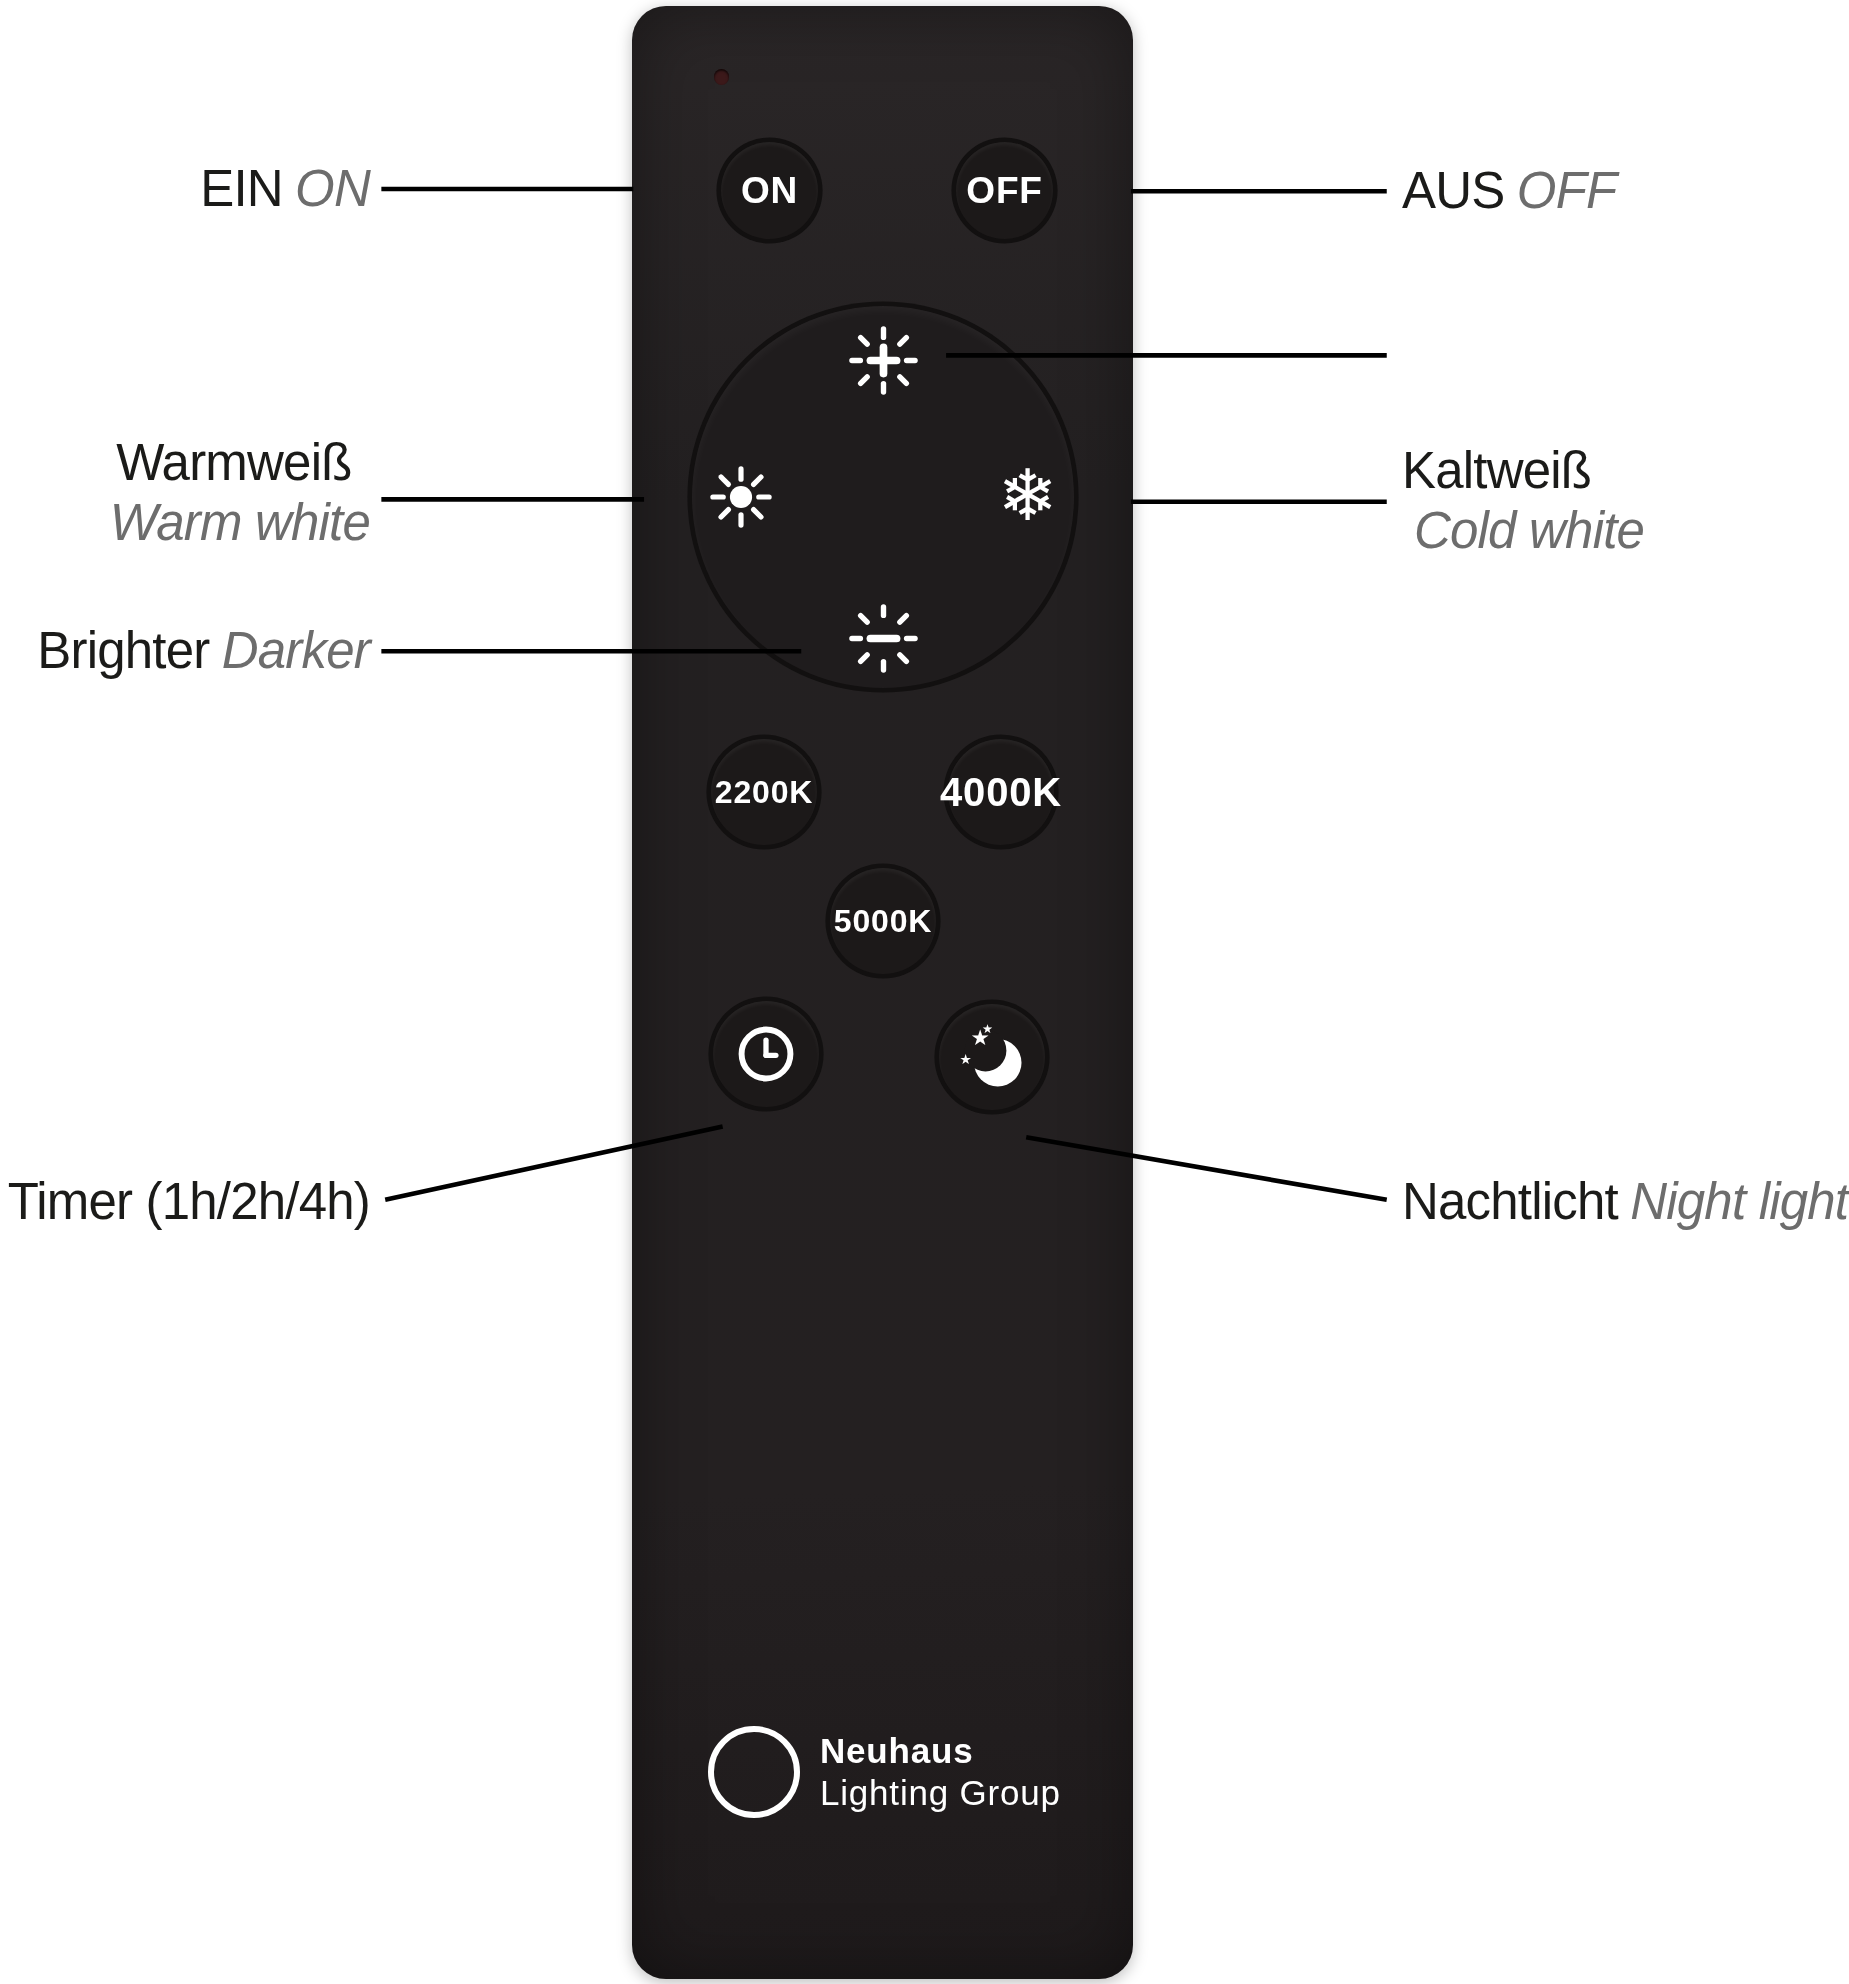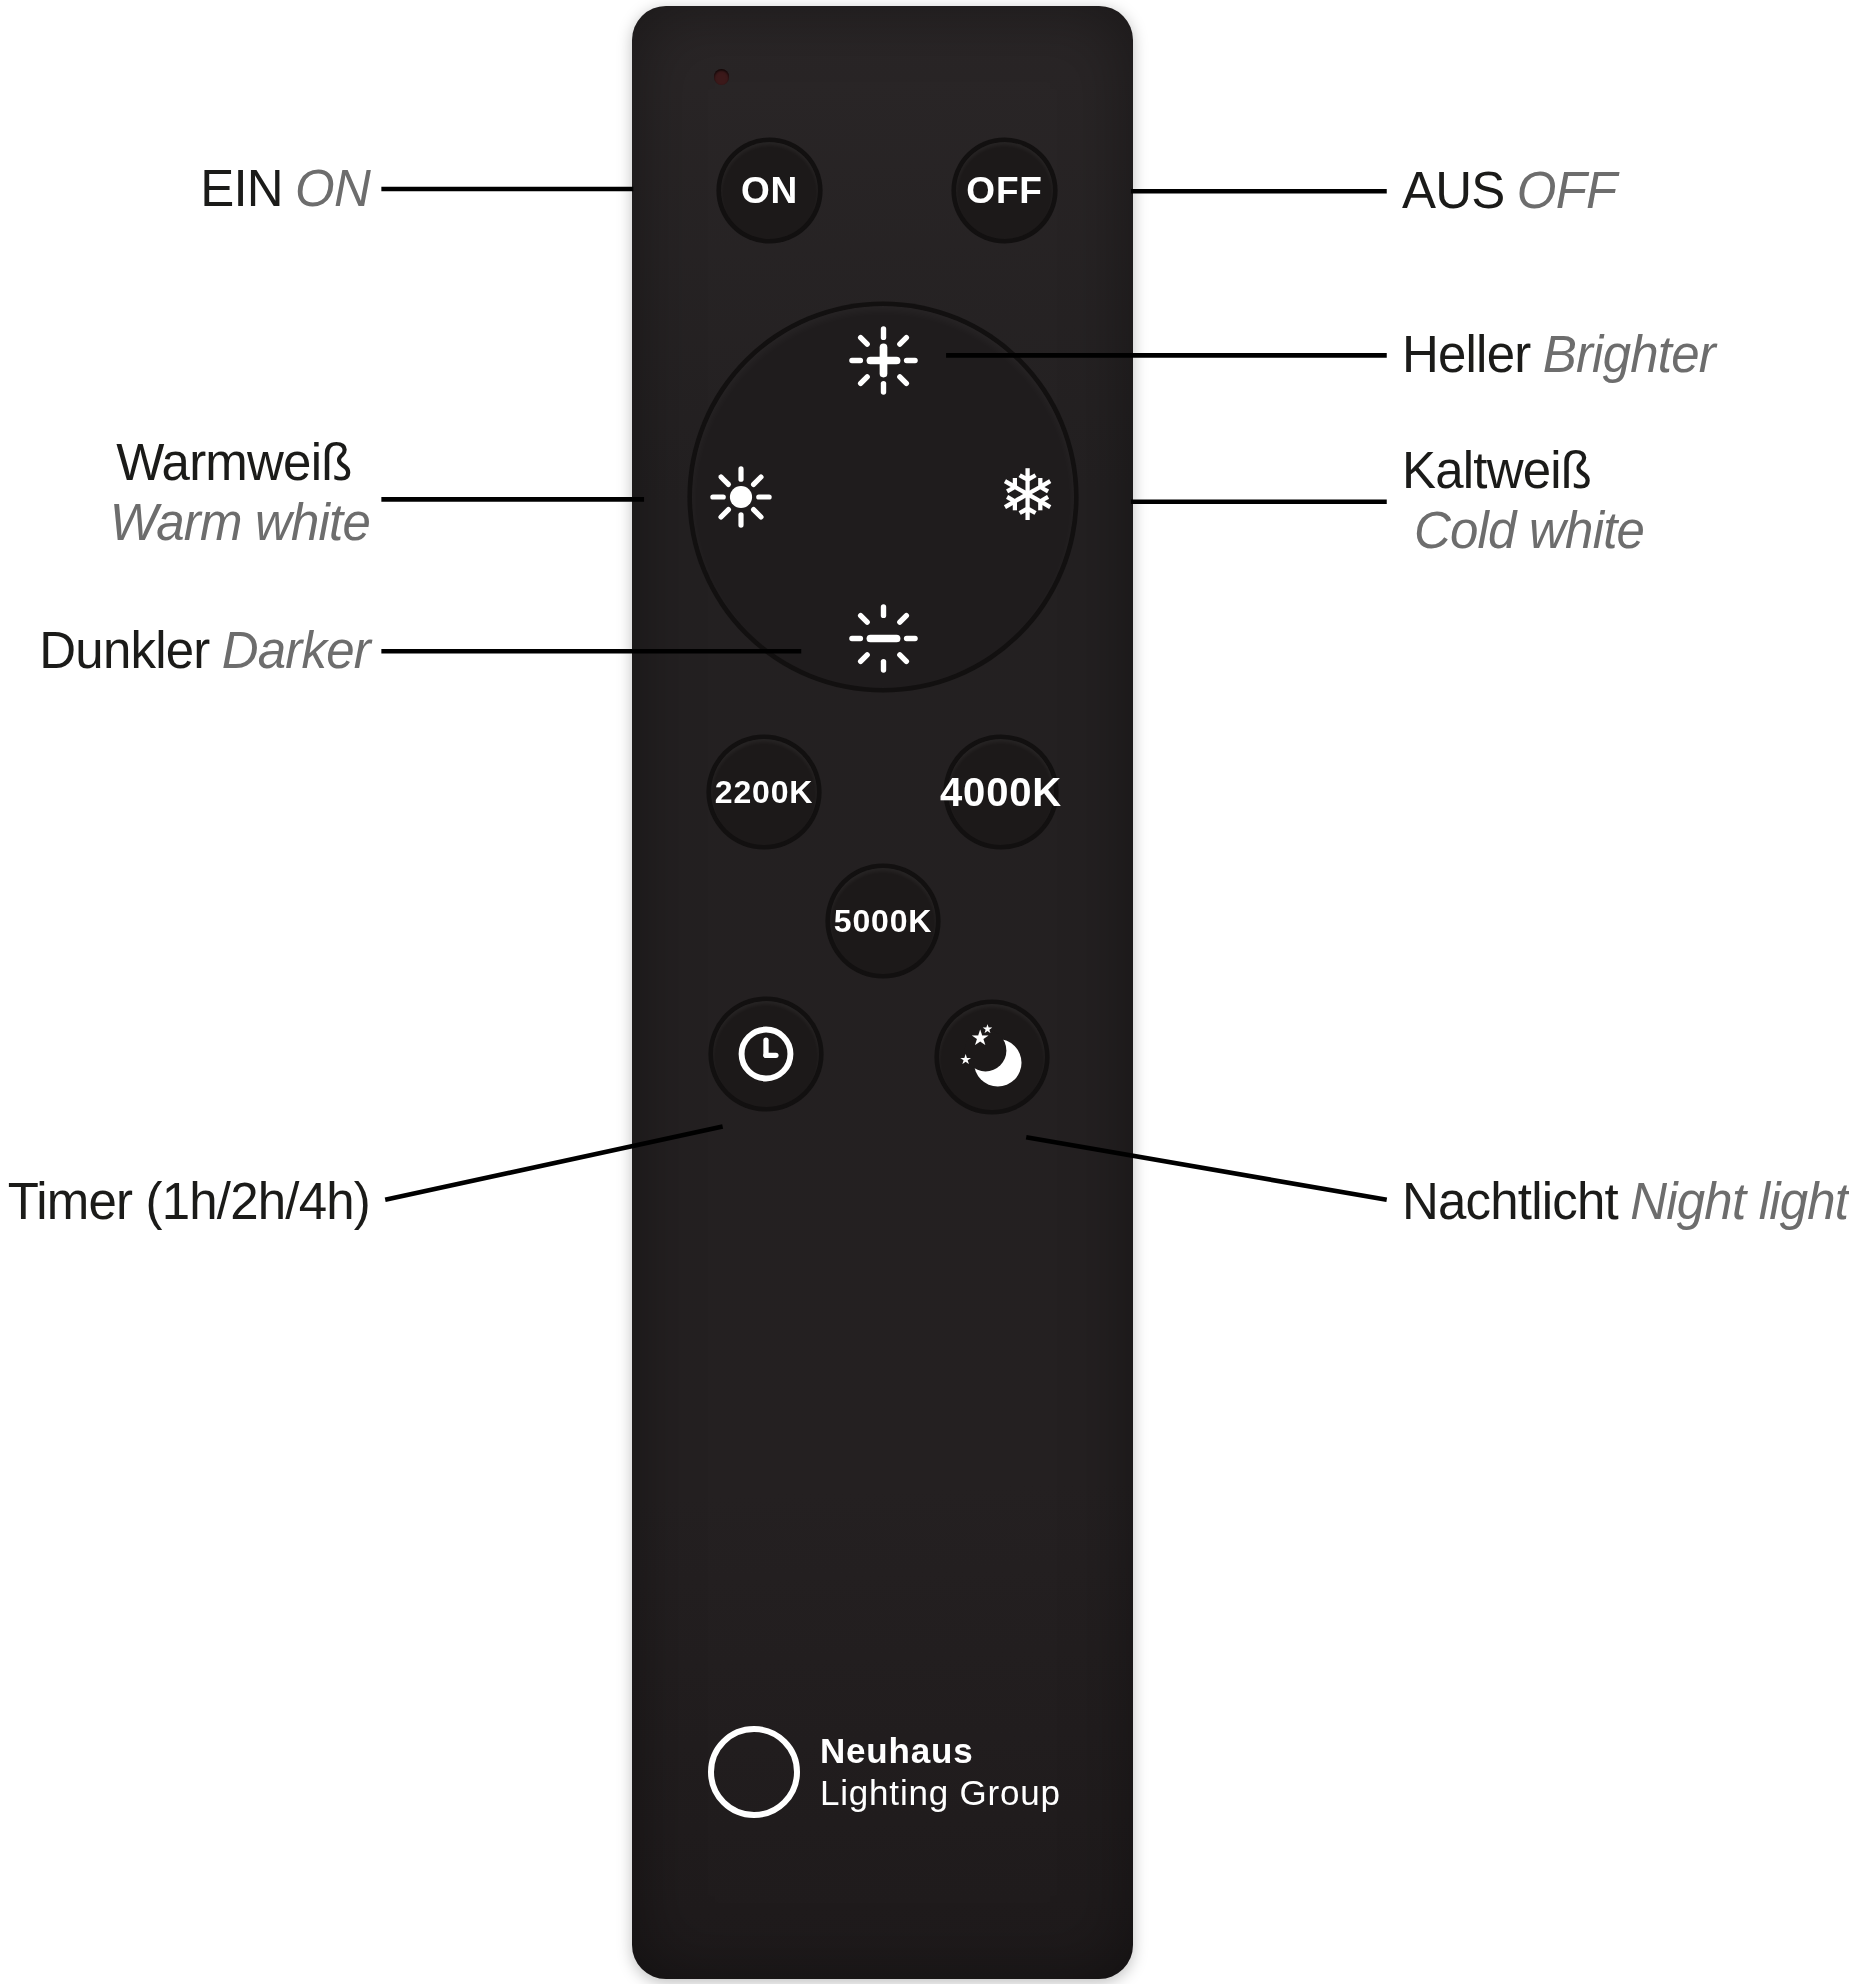--- a/index.html
+++ b/index.html
@@ -164,34 +164,31 @@
   <div class="label left-col" style="top:189px;right:1479px">
     <span class="pri">EIN</span><span class="sec">ON</span>
   </div>
 
   <div class="label left-col block" style="top:493px;right:1479px">
     <div class="pri">Warmweiß</div>
     <div class="sec">Warm white</div>
   </div>
 
   <div class="label left-col" style="top:651px;right:1479px">
-    <span class="pri">Dunkler</span><span class="sec">Darker</span>
+    <span class="pri">Brighter</span><span class="sec">Darker</span>
   </div>
 
   <div class="label left-col" style="top:1202px;right:1479px">
     <span class="pri">Timer (1h/2h/4h)</span>
   </div>
 
   <div class="label right-col" style="top:191px;left:1402px">
     <span class="pri">AUS</span><span class="sec">OFF</span>
   </div>
 
-  <div class="label right-col" style="top:355px;left:1402px">
-    <span class="pri">Heller</span><span class="sec">Brighter</span>
-  </div>
 
   <div class="label right-col" style="top:1202px;left:1402px">
     <span class="pri">Nachtlicht</span><span class="sec">Night light</span>
   </div>
 
   <div class="label right-col block" style="top:501px;left:1402px">
     <div class="pri">Kaltweiß</div>
     <div class="sec">Cold white</div>
   </div>
 

